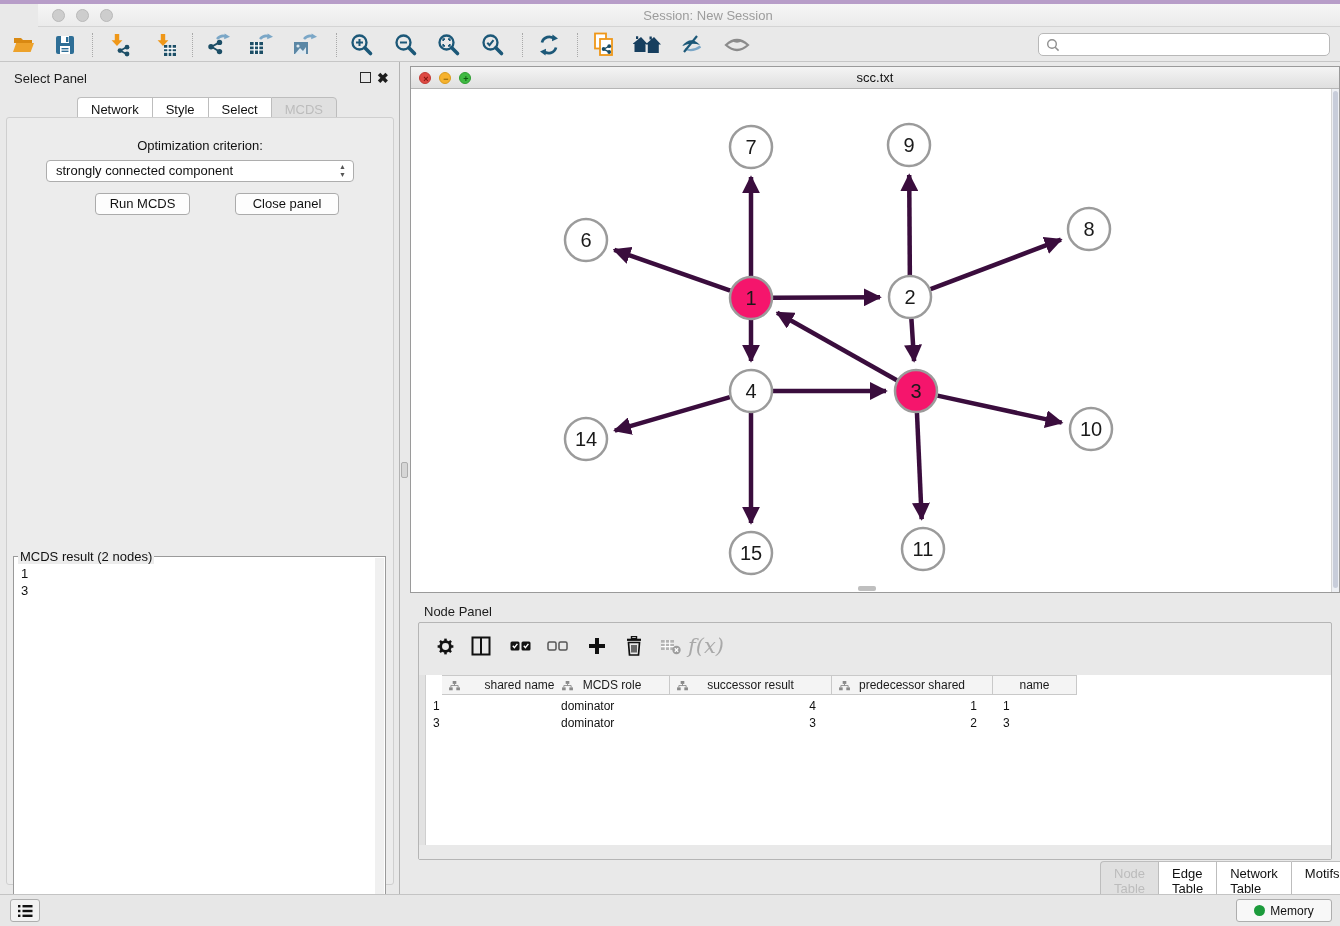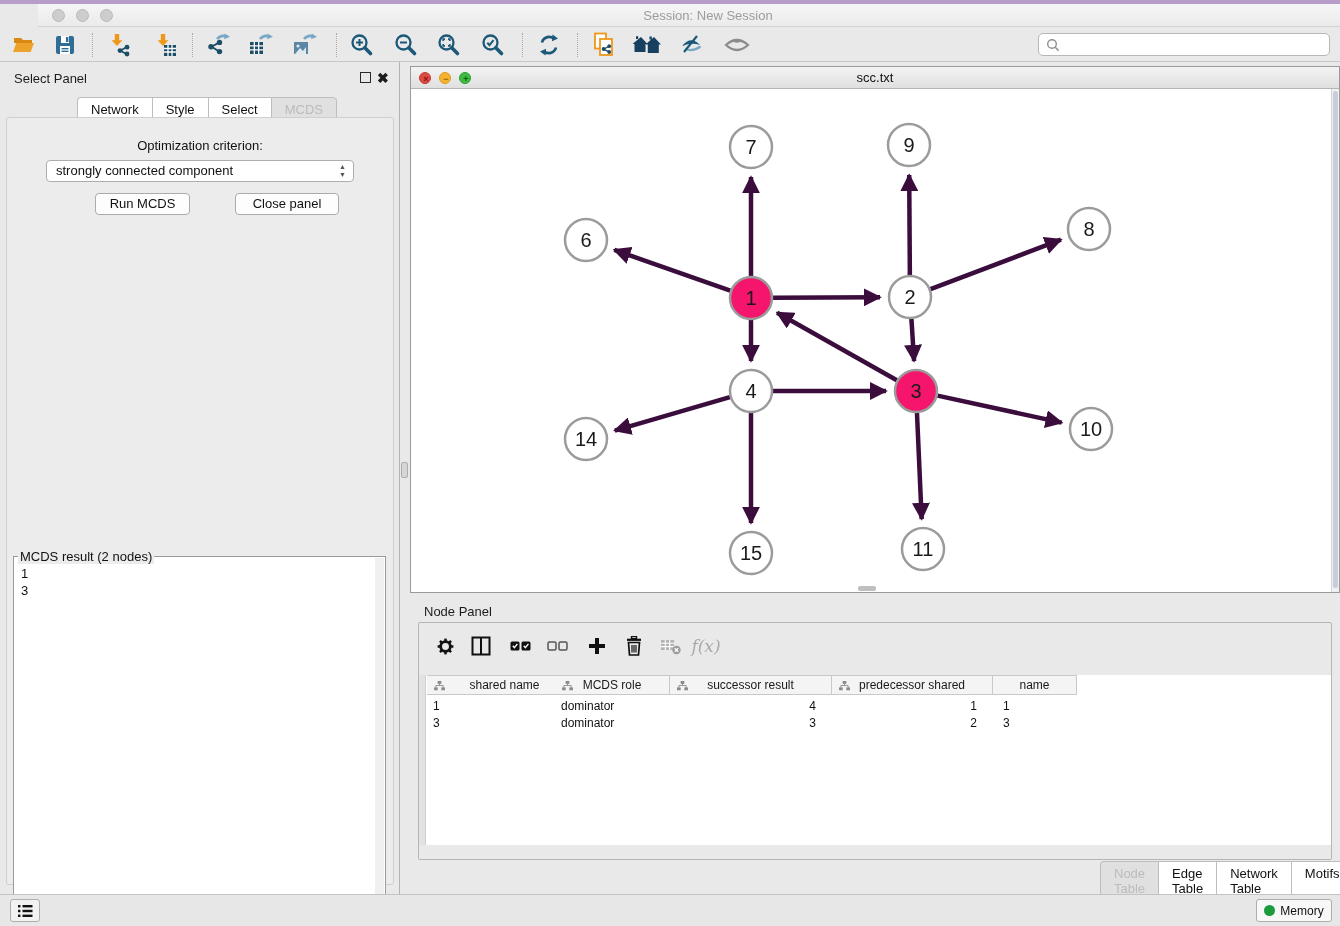--- a/index.html
+++ b/index.html
@@ -85,39 +85,39 @@
   #net-hthumb { position:absolute; left:447px; bottom:1px; width:18px; height:5px;
     background:#bfbfbf; border-radius:2px; }
 
   
   #table-panel { left:410px; top:595px; width:930px; height:299px; background:#e9e9e9; }
   #tp-body { position:absolute; left:8px; top:27px; width:914px; height:238px;
     background:#e9e9e9; border:1px solid #b5b5b5; border-radius:2px; }
   #tp-toolbar { position:absolute; left:0; top:0; width:912px; height:45px; }
   .tpbtn { position:absolute; top:8px; width:30px; height:30px; display:flex;
     align-items:center; justify-content:center; }
-  #fx-label { font-family:"DejaVu Serif", serif; font-style:italic; font-size:17px; color:#a9a9a9; }
+  #fx-label { font-family:"DejaVu Serif", serif; font-style:italic; font-size:21px; color:#a9a9a9; }
   #tp-table { position:absolute; left:0px; top:52px; width:912px; height:170px; background:#fff; }
   #tp-gutter { position:absolute; left:0; top:0; width:7px; height:170px; background:#e2e2e2;
     border-right:1px solid #cfcfcf; }
   .th { position:absolute; top:0; height:20px; background:#f4f4f4;
     border-right:1px solid #c9c9c9; border-top:1px solid #c9c9c9; border-bottom:1px solid #c9c9c9;
     font-size:12px; color:#1a1a1a; display:flex; align-items:center; justify-content:center; }
   .th svg { position:absolute; left:7px; top:5px; }
   .td { position:absolute; height:17px; font-size:12px; color:#111; line-height:17px; }
   #tp-bottom-strip { position:absolute; left:0; top:222px; width:912px; height:14px; background:#e9e9e9; }
   #tp-tabs { left:690px; top:266px; }
 
   
   #statusbar { left:0; top:894px; width:1340px; height:32px; background:#e7e7e7;
     border-top:1px solid #c4c4c4; }
   #list-btn { position:absolute; left:10px; top:4px; width:30px; height:23px;
     background:#f2f2f2; border:1px solid #aeaeae; border-radius:3px;
     display:flex; align-items:center; justify-content:center; }
-  #memory-btn { position:absolute; right:8px; top:4px; width:76px; height:23px;
+  #memory-btn { position:absolute; right:8px; top:4px; width:96px; height:23px;
     background:#f8f8f8; border:1px solid #aeaeae; border-radius:3px;
     display:flex; align-items:center; justify-content:center; gap:5px;
     font-size:12px; color:#111; }
   #memory-dot { width:11px; height:11px; border-radius:50%; background:#1c9b3c; }
 </style>
 </head>
 <body>
 
 <div id="app">
 
@@ -430,21 +430,21 @@
               <path d="M14.8 11.3l3.4 3.4M18.2 11.3l-3.4 3.4" stroke="#fff" stroke-width="1.3"></path>
             </svg>
         </div>
         <div class="tpbtn" style="left:272px">
           <span id="fx-label">f(x)</span>
         </div>
       </div>
       <div id="tp-table">
         <div id="tp-gutter"></div>
         <div id="tp-header">
-            <div class="th" style="left: 8px; width: 156px;">
+            <div class="th" style="left: 23px; width: 156px;">
               <svg width="11" height="10" viewBox="0 0 12 11">
                 <g fill="#8a8a8a">
                   <rect x="4" y="0" width="4" height="3.2"></rect>
                   <rect x="0" y="7" width="4" height="3.2"></rect>
                   <rect x="8" y="7" width="4" height="3.2"></rect>
                 </g>
                 <path d="M6 3v2M2 7V5h8v2" stroke="#8a8a8a" fill="none"></path>
               </svg>
               <span>shared name</span>
             </div>

